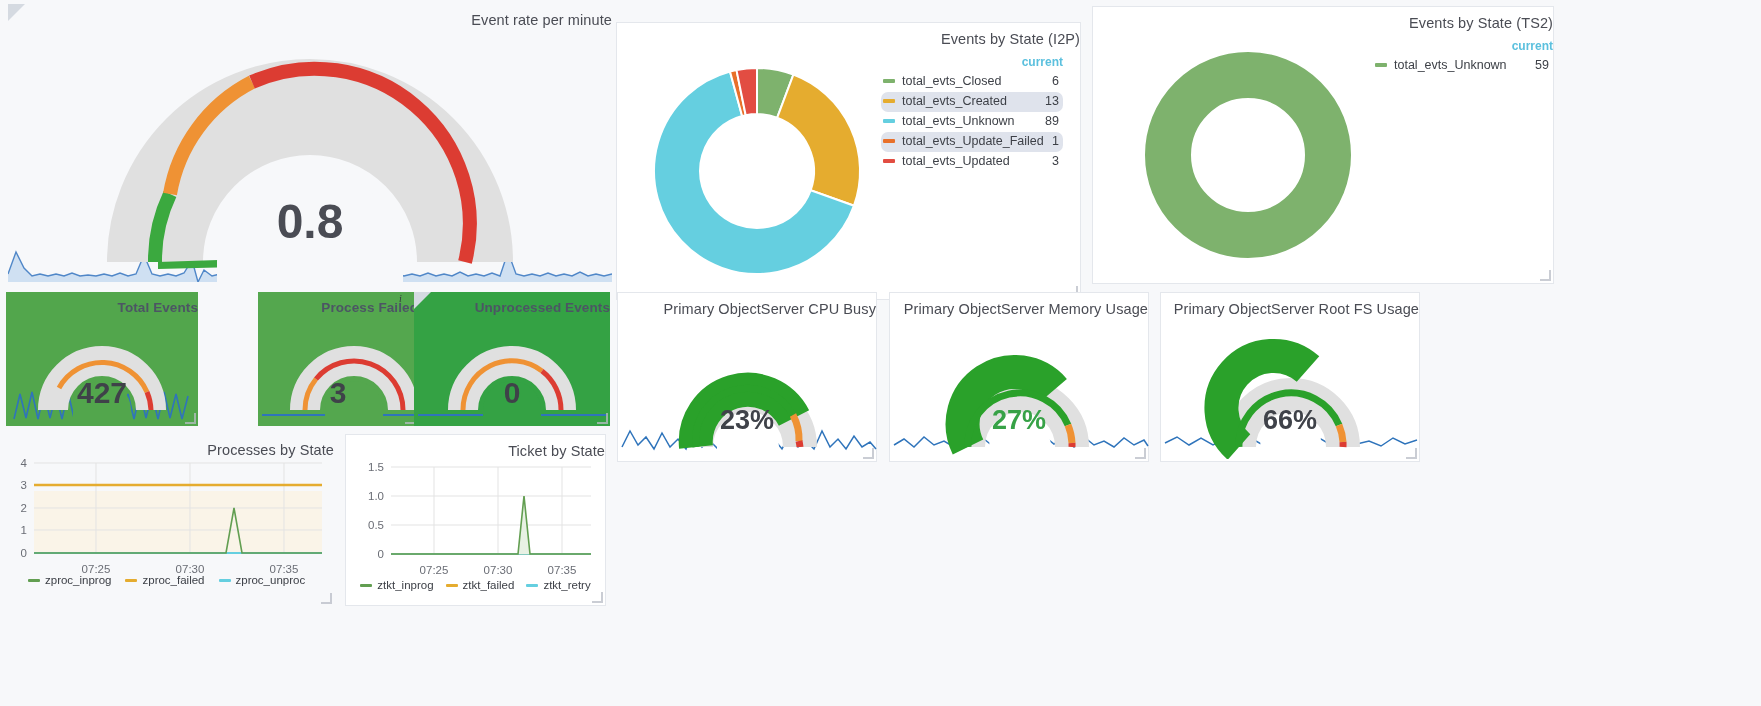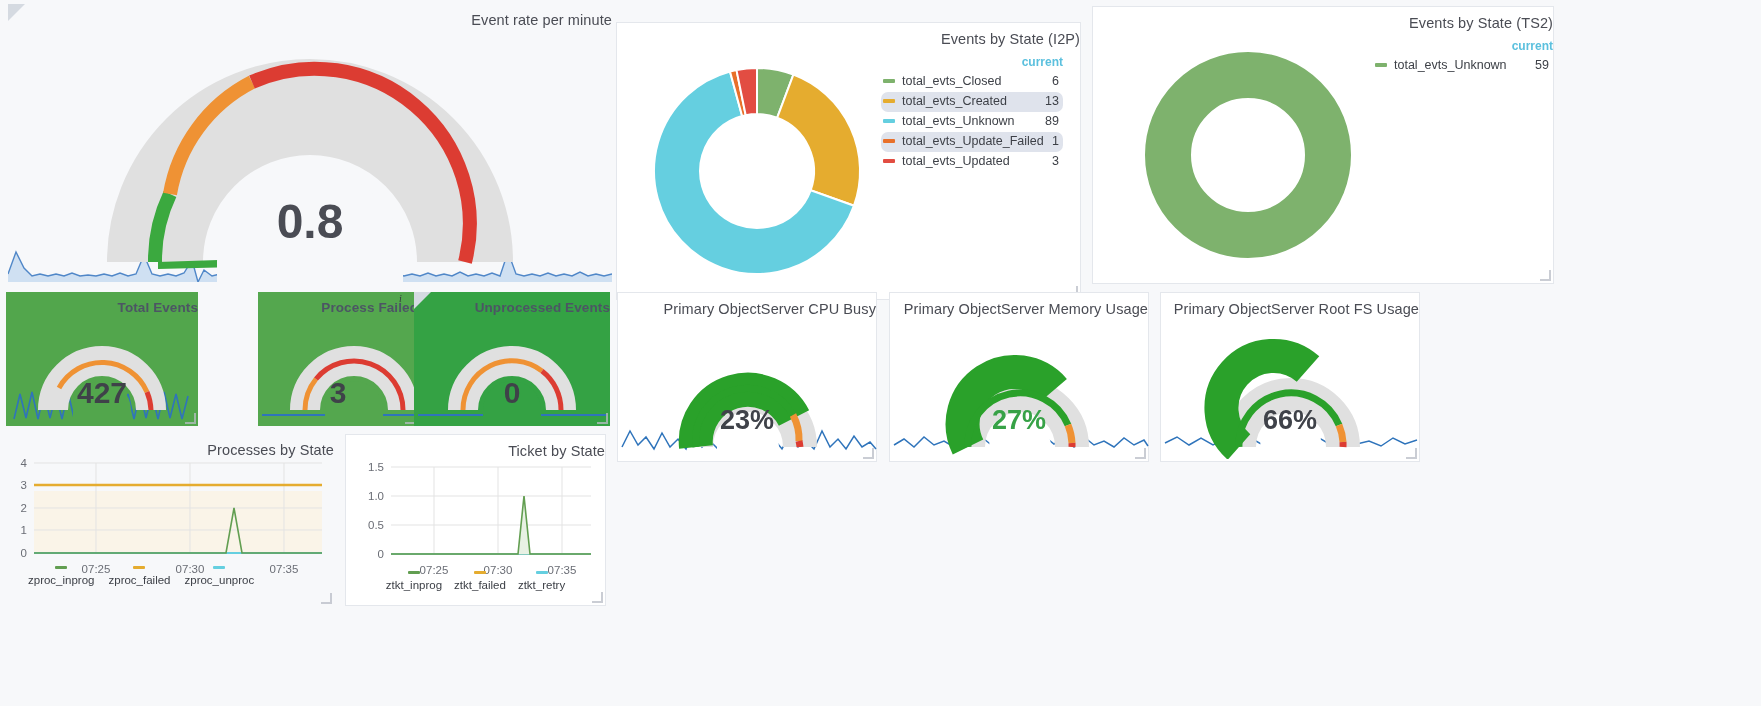--- a/index.html
+++ b/index.html
@@ -50,21 +50,21 @@
   #p-cpu{left:617px;top:292px;width:260px;height:170px;}
   #p-mem{left:889px;top:292px;width:260px;height:170px;}
   #p-fs{left:1160px;top:292px;width:260px;height:170px;}
   .pct{position:absolute;width:100%;text-align:center;font-size:27px;font-weight:bold;}
 
   
   #p-proc{left:4px;top:434px;width:330px;height:172px;background:#f7f8fa;border:none;}
   #p-tkt{left:345px;top:434px;width:261px;height:172px;}
   .ts-legend{position:absolute;bottom:8px;left:0;width:100%;
     display:flex;justify-content:center;gap:14px;font-size:11.5px;color:#3d4047;}
-  .ts-legend span.it{display:flex;align-items:center;gap:5px;white-space:nowrap;flex-direction:column;}
+  .ts-legend span.it{display:flex;align-items:center;gap:5px;white-space:nowrap;}
   .ts-legend i{display:block;width:12px;height:3px;border-radius:1px;}
 </style>
 </head>
 <body>
 
 <div class="panel flat" id="p-eventrate">
   <div class="infomark"></div>
   <div class="panel-title">Event rate per minute</div>
   <svg width="604" height="258" style="position:absolute;left:0;top:20px;">
 

